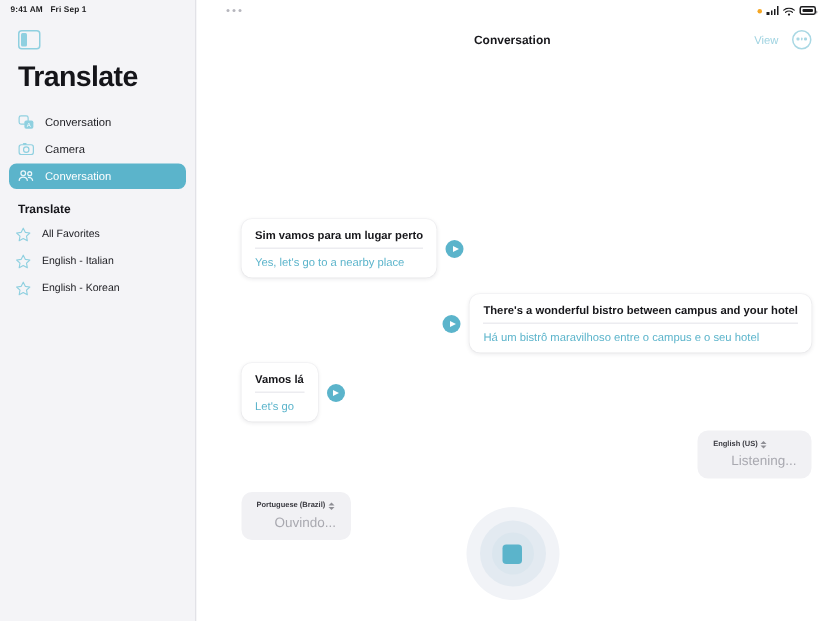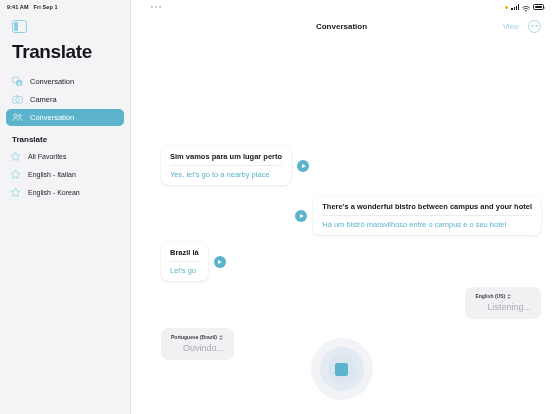--- a/index.html
+++ b/index.html
@@ -299,21 +299,21 @@
       <div class="row" style="right:11px; top:158px;">
         <span class="play"></span>
         <div class="bubble">
           <div class="b-src">There's a wonderful bistro between campus and your hotel</div>
           <div class="b-tgt">Há um bistrô maravilhoso entre o campus e o seu hotel</div>
         </div>
       </div>
 
       <div class="row" style="left:30px; top:204px;">
         <div class="bubble">
-          <div class="b-src">Brazil lá</div>
+          <div class="b-src">Vamos lá</div>
           <div class="b-tgt">Let's go</div>
         </div>
         <span class="play"></span>
       </div>
 
       <div class="row" style="right:11px; top:249px;">
         <div class="listen-bubble">
           <div class="lang-row">
             <span class="lang-label">English (US)</span>
             <span class="chev">

